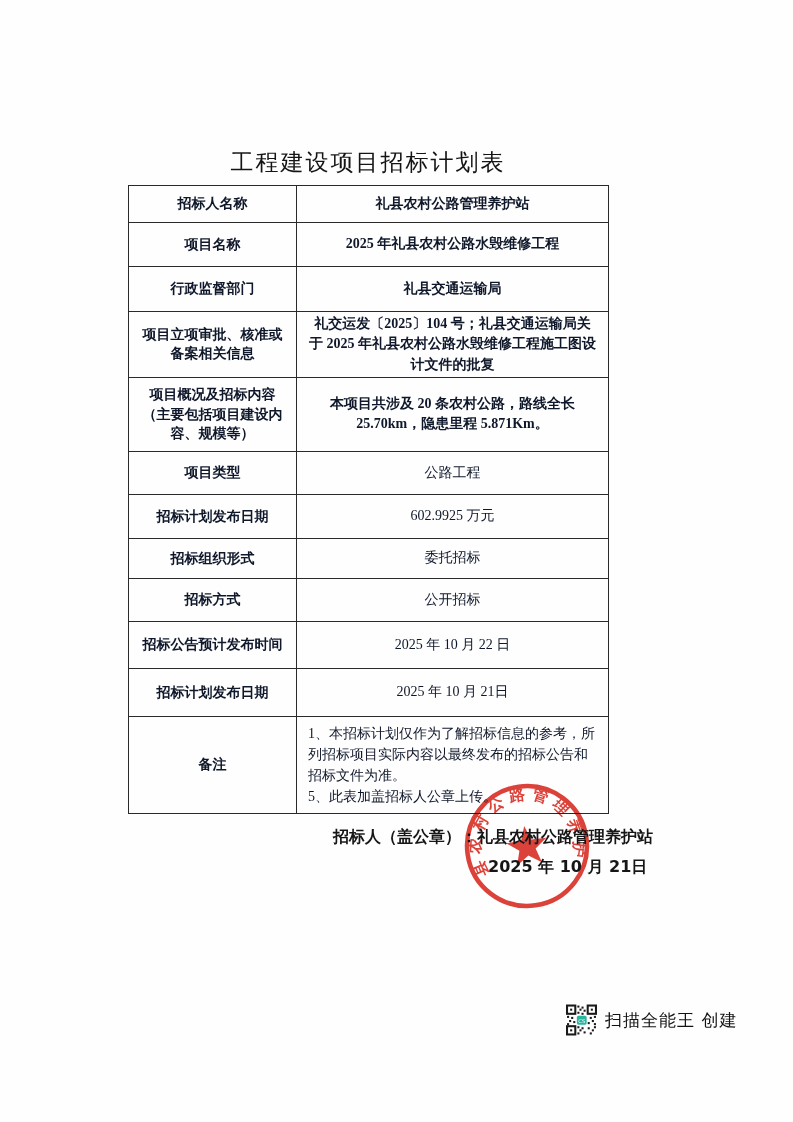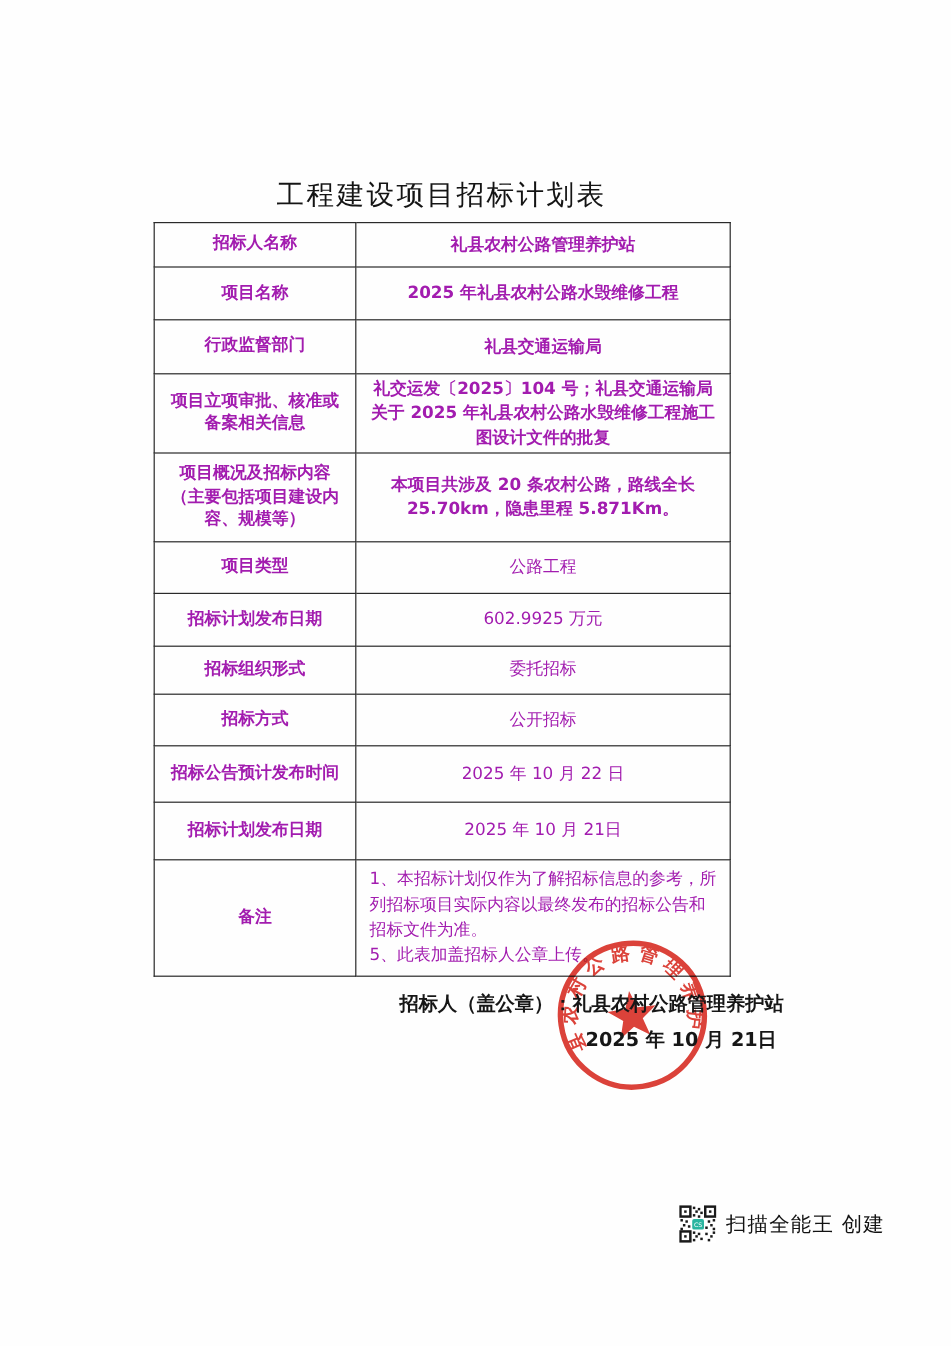--- a/index.html
+++ b/index.html
@@ -15,22 +15,22 @@
   .doc-title {
     position:absolute; left:128px; top:147px; width:480px;
     text-align:center; font-size:23px; font-weight:normal;
     letter-spacing:2px; color:#141414;
   }
   table.bid-table {
     position:absolute; left:128px; top:185px; width:480px;
     border-collapse:collapse; table-layout:fixed;
   }
   .bid-table td {
-    border:1.8px solid #2a2a2a; font-size:14px; color:#a21caf;
-    vertical-align:middle; overflow:hidden;
+    border:1.8px solid #2a2a2a; font-size:14px; color:#0f172a;
+    vertical-align:middle; overflow:hidden;font-family:Liberation Serif, serif;
   }
   .bid-table td.lbl {
     width:168px; text-align:center; font-weight:bold;
     padding:2px 9px; line-height:1.4;
   }
   .bid-table td.val {
     width:312px; text-align:center; padding:2px 11px; line-height:1.45;
   }
   .bid-table td.val.vbold { font-weight:bold; }
   .bid-table td.val.left  { text-align:left; white-space:pre-line; line-height:1.5; padding:6px 11px; }

